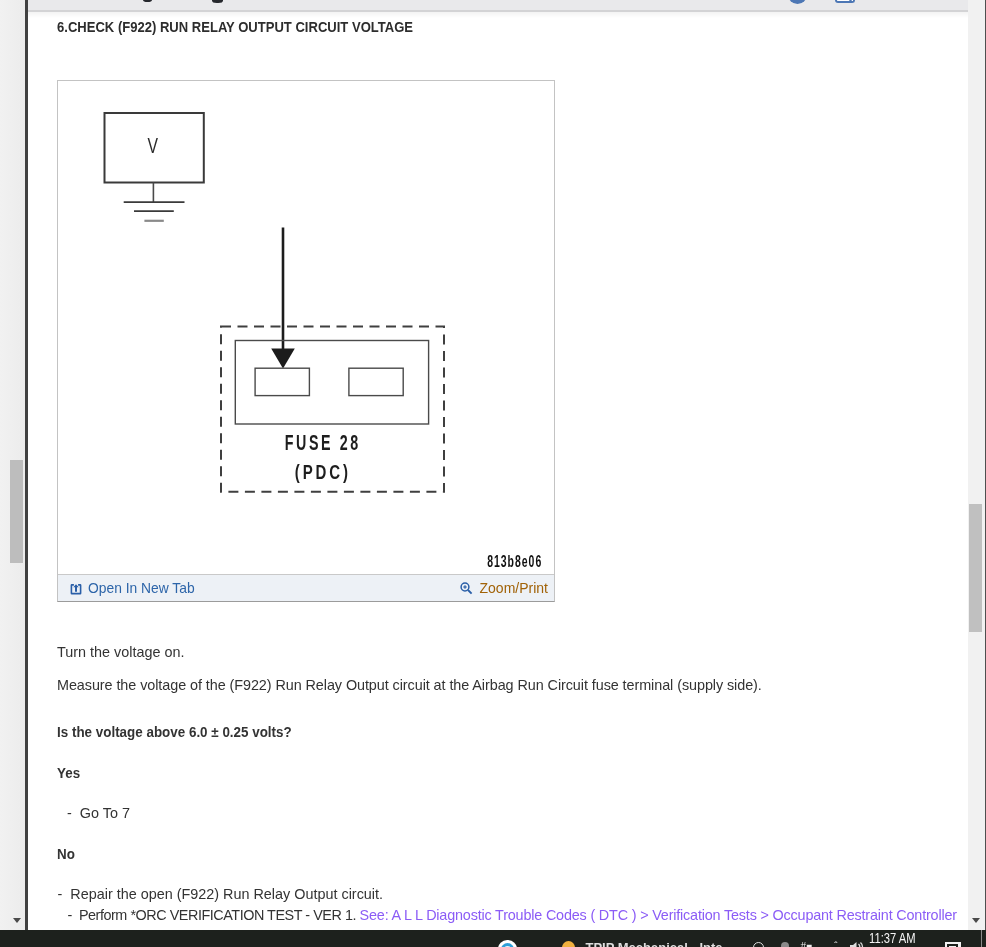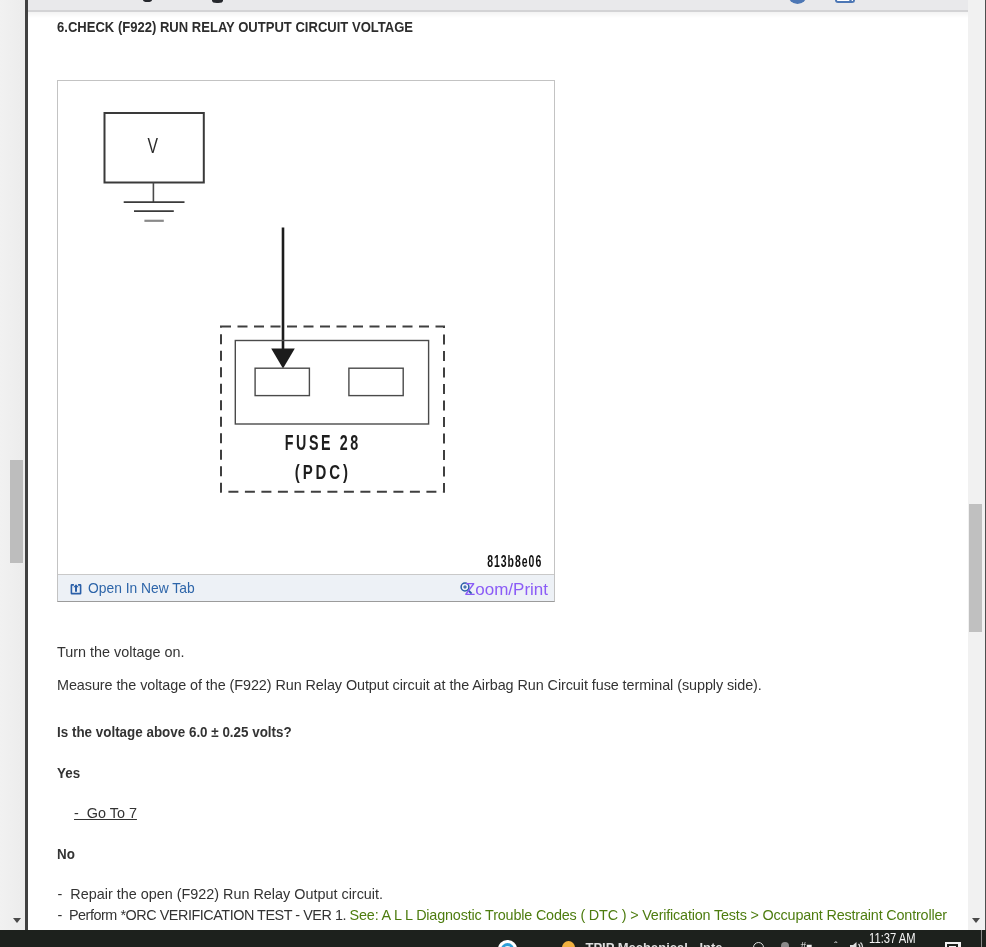--- a/index.html
+++ b/index.html
@@ -79,38 +79,38 @@
 
   <div style="position:absolute;left:30px;top:500.4px;font-size:14.8px;line-height:1;color:#2d65a9;transform:scaleX(0.935);transform-origin:0 0;">Open In New Tab</div>
 
   <svg width="13" height="13" viewBox="0 0 13 13" style="position:absolute;left:402px;top:501.5px;">
     <circle cx="5" cy="5" r="3.9" fill="none" stroke="#2a5fa8" stroke-width="1.5"></circle>
     <line x1="5" y1="3.3" x2="5" y2="6.7" stroke="#2a5fa8" stroke-width="1.2"></line>
     <line x1="3.3" y1="5" x2="6.7" y2="5" stroke="#2a5fa8" stroke-width="1.2"></line>
     <line x1="8" y1="8" x2="11.6" y2="11.6" stroke="#2a5fa8" stroke-width="1.9"></line>
   </svg>
 
-  <div style="position:absolute;right:6px;top:500.4px;font-size:17px;line-height:1;color:#8b5cf6;">Zoom/Print</div>
+  <div style="position:absolute;right:6px;top:500.4px;font-size:14px;line-height:1;color:#a16207;">Zoom/Print</div>
 </div>
 
 <div class="para" style="top:644.5px;">Turn the voltage on.</div>
 
 <div class="para" style="top:678px;letter-spacing:-0.07px;">Measure the voltage of the (F922) Run Relay Output circuit at the Airbag Run Circuit fuse terminal (supply side).</div>
 
 <div class="para bld" style="top:725.3px;">Is the voltage above 6.0 ± 0.25 volts?</div>
 
 <div class="para bld" style="top:765.8px;">Yes</div>
 
-<div class="para" style="top:806.3px;left:74px;text-decoration:underline;">-&nbsp;&nbsp;Go To 7</div>
+<div class="para" style="top:806.3px;left:67px;">-&nbsp;&nbsp;Go To 7</div>
 
 <div class="para bld" style="top:846.8px;">No</div>
 
 <div class="para" style="top:887.4px;left:57.5px;">-&nbsp;&nbsp;Repair the open (F922) Run Relay Output circuit.</div>
 
-<div class="para" style="top:908.4px;left:57.5px;"><span style="letter-spacing:-0.46px;">-&nbsp;&nbsp;Perform *ORC VERIFICATION TEST - VER 1. </span><span style="color:#4d7c0f;letter-spacing:-0.18px;">See: A L L Diagnostic Trouble Codes ( DTC ) &gt; Verification Tests &gt; Occupant Restraint Controller</span></div>
+<div class="para" style="top:908.4px;left:57.5px;"><span style="letter-spacing:-0.46px;margin-left:10px;">-&nbsp;&nbsp;Perform *ORC VERIFICATION TEST - VER 1. </span><span style="color:#8b5cf6;letter-spacing:-0.18px;">See: A L L Diagnostic Trouble Codes ( DTC ) &gt; Verification Tests &gt; Occupant Restraint Controller</span></div>
 
 <div class="abs" style="left:967.6px;top:0;width:17.2px;height:930px;background:#f1f1f1;"></div>
 
 <div class="abs" style="left:969px;top:504px;width:13.4px;height:128px;background:#c0c0c0;"></div>
 
 <div class="abs" style="left:972.3px;top:917.5px;width:0;height:0;border-left:4.2px solid transparent;border-right:4.2px solid transparent;border-top:5px solid #4a4a4a;"></div>
 
 <div class="abs" style="left:984.8px;top:0;width:1.2px;height:930px;background:#4f4f4f;"></div>
 
 <div class="abs" style="left:0;top:930px;width:986px;height:17px;background:#1d211d;overflow:hidden;">

